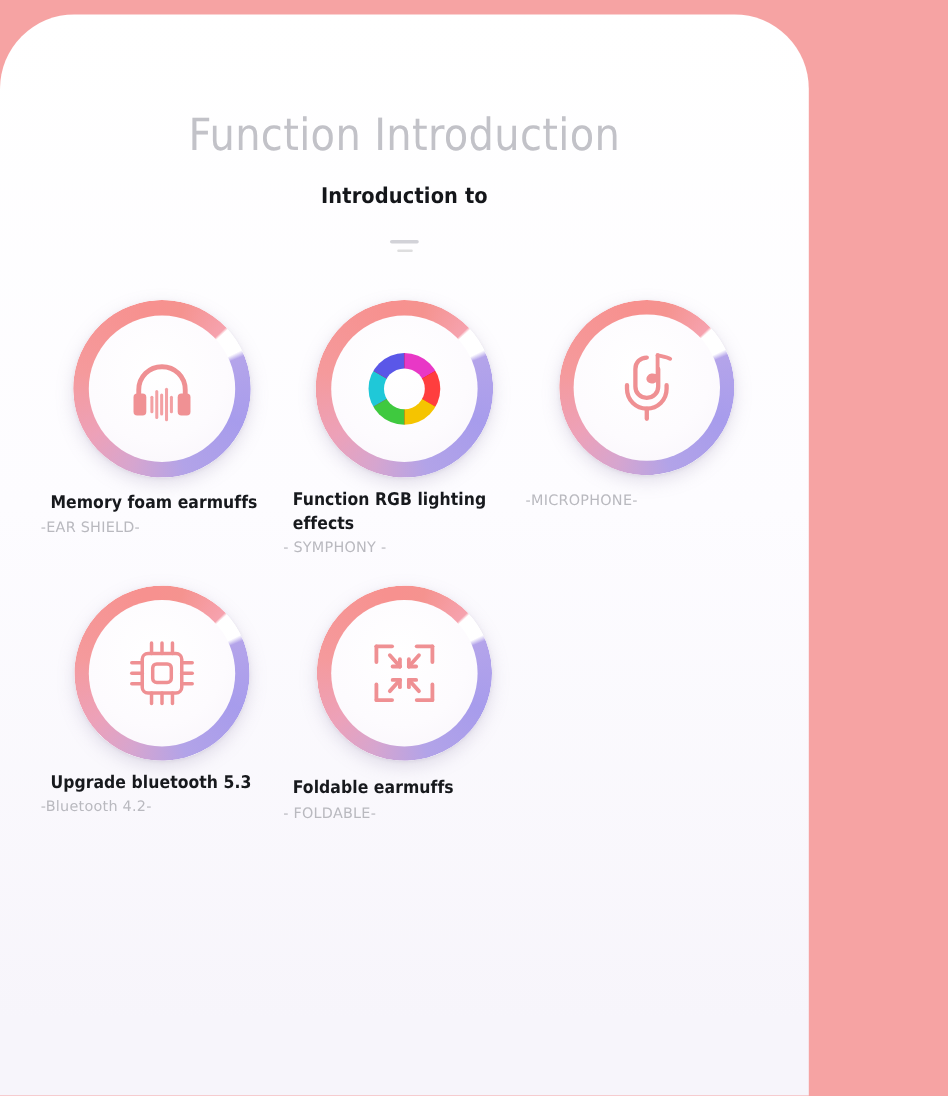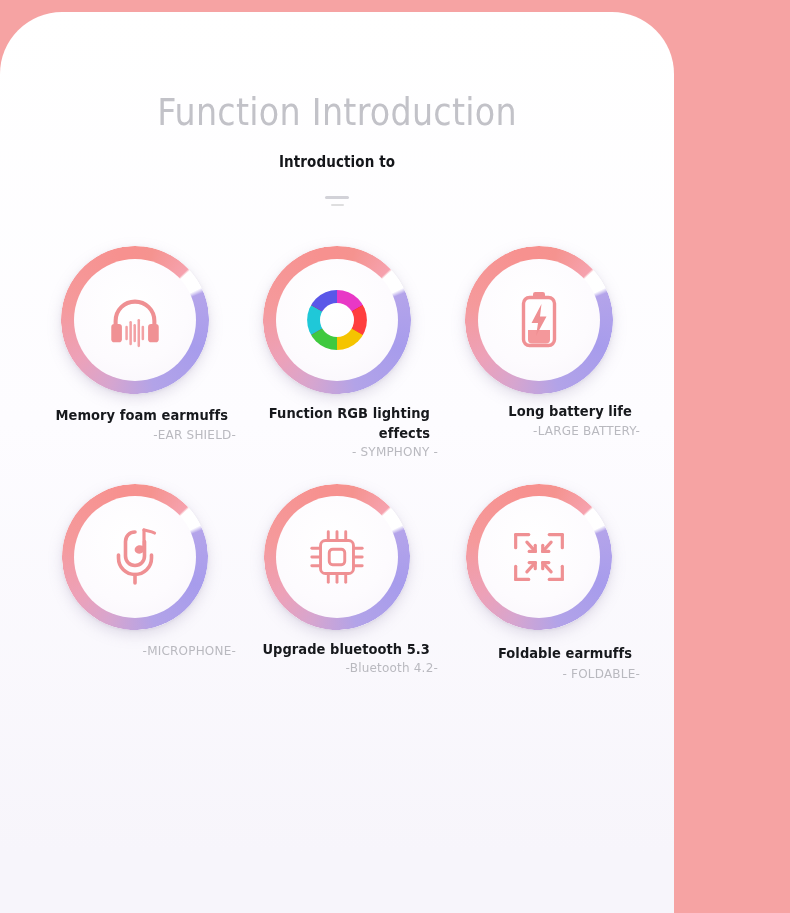--- a/index.html
+++ b/index.html
@@ -39,21 +39,21 @@
     font-family:"DejaVu Sans Condensed","Liberation Sans", sans-serif;
     font-size:37px;
     font-weight:400;
     letter-spacing:.3px;
     color:#c2c2c8;
     line-height:1;
   }
   .sub-title {
     margin-top:21px;
     font-family:"DejaVu Sans Condensed","Liberation Sans", sans-serif;
-    font-size:15px;
+    font-size:18px;
     font-weight:700;
     color:#14161a;
     line-height:1.36;
     letter-spacing:.1px;
   }
   .divider { margin:24px auto 0; width:40px; }
   .divider .bar-a {
     width:24px; height:3px; margin:0 auto;
     background:#d2d2d8; border-radius:2px;
   }
@@ -63,21 +63,21 @@
   }
 
   
   .grid {
     margin-top:38px;
     display:grid;
     grid-template-columns:repeat(3,1fr);
     row-gap:22px;
     padding:0 34px;
   }
-  .cell { text-align:right; }
+  .cell { text-align:left; }
 
   .ring-wrap {
     position:relative;
     width:152px; height:152px;
     margin:0 auto;
   }
   
   .ring-shadow{
     position:absolute; inset:2px;
     border-radius:50%;
@@ -227,39 +227,20 @@
               </g>
             </svg>
           </div>
         </div>
         <div class="labels">
           <div class="lbl-main">Function RGB lighting effects</div>
           <div class="lbl-sub">- SYMPHONY -</div>
         </div>
       </div>
 
-      <div class="cell c3">
-        <div class="ring-wrap">
-          <div class="ring-shadow"></div>
-          <div class="ring"></div>
-          <div class="ring-inner"></div>
-          <div class="icon-slot">
-            <svg width="50" height="60" viewBox="0 0 44 60">
-              <rect x="16" y="2" width="12" height="6" rx="2.2" fill="#f09194"></rect>
-              <rect x="6.5" y="7.5" width="31" height="48" rx="6" fill="none" stroke="#f09194" stroke-width="3.4"></rect>
-              <path d="M11 40 H33 V49.5 A4 4 0 0 1 29 53.5 H15 A4 4 0 0 1 11 49.5 Z" fill="#f4989b"></path>
-              <path d="M24.5 14 L14.5 33 H21 L19 46 L29.5 26.5 H23 Z" fill="#ef9093"></path>
-            </svg>
-          </div>
-        </div>
-        <div class="labels">
-          <div class="lbl-main">Long battery life</div>
-          <div class="lbl-sub">-LARGE BATTERY-</div>
-        </div>
-      </div>
 
       <div class="cell c4 row2">
         <div class="ring-wrap">
           <div class="ring-shadow"></div>
           <div class="ring"></div>
           <div class="ring-inner"></div>
           <div class="icon-slot">
             <svg width="58" height="62" viewBox="0 0 56 62">
               <path d="M28 6 C22.5 6 18.5 10 18.5 15.5 V30 C18.5 35.5 22.5 39.5 28 39.5 C33.5 39.5 37.5 35.5 37.5 30 V15.5" stroke="#ef9093" stroke-width="3.6" fill="none" stroke-linecap="round"></path>
               <path d="M11.5 29 V32 C11.5 41.5 19 48.5 28 48.5 C37 48.5 44.5 41.5 44.5 32 V29" stroke="#ef9093" stroke-width="3.6" fill="none" stroke-linecap="round"></path>

